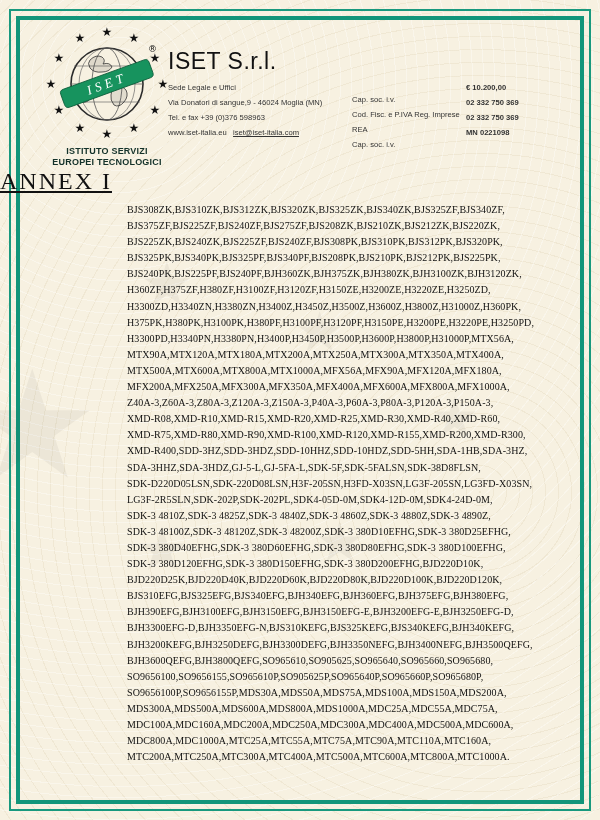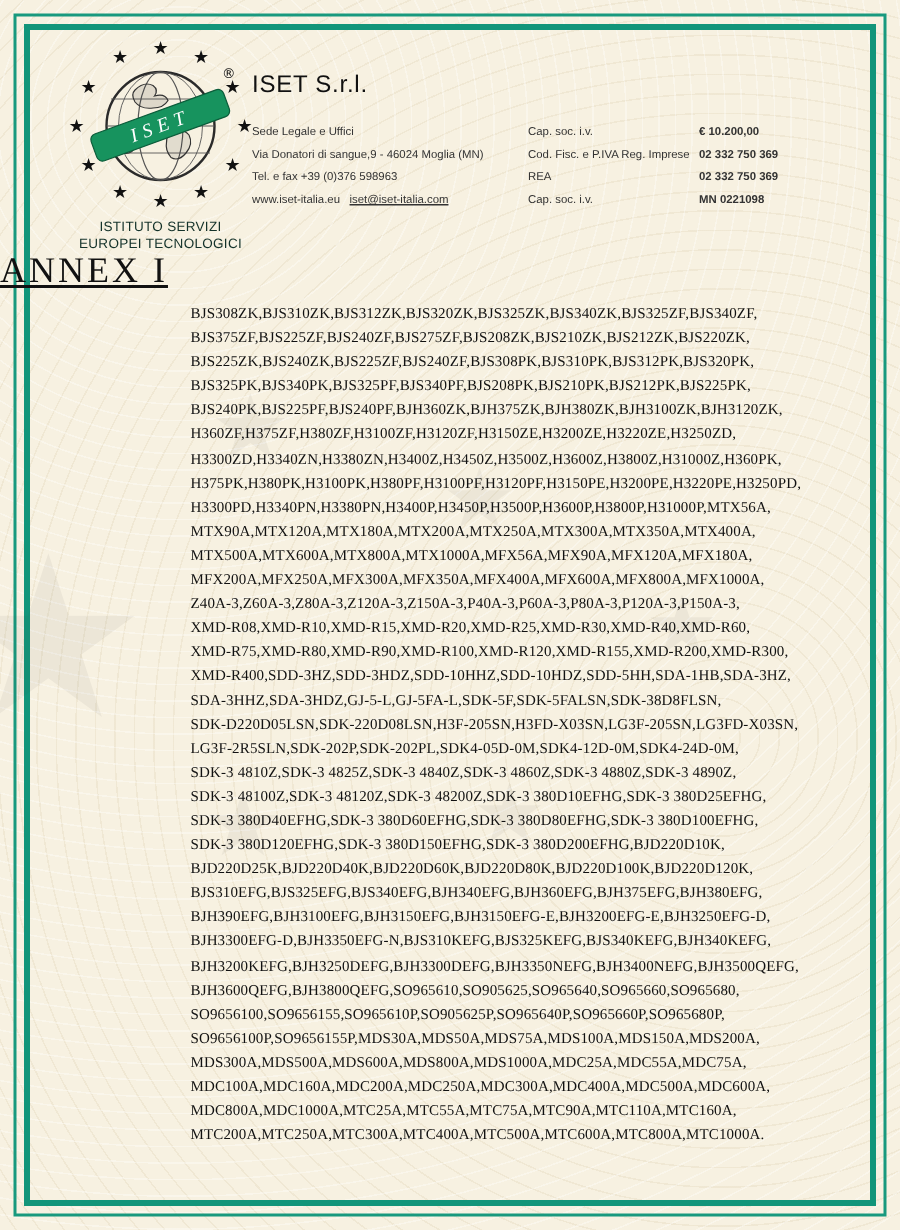--- a/index.html
+++ b/index.html
@@ -15,27 +15,27 @@
   }
   .frame-outer{position:absolute;inset:9px;border:2px solid #18997e;pointer-events:none;}
   .frame-inner{position:absolute;inset:16px;border:4px solid #12957a;pointer-events:none;}
 
   
   .wm-star{position:absolute;color:rgba(60,60,60,.06);pointer-events:none;line-height:1;}
 
   
   .logo-wrap{position:absolute;left:42px;top:26px;width:130px;text-align:center;}
   .logo-svg{display:block;margin:0 auto;}
-  .org-name{margin-top:2px;font-size:9px;font-weight:normal;letter-spacing:.2px;color:#14322a;line-height:1.25;}
+  .org-name{margin-top:2px;font-size:9px;font-weight:bold;letter-spacing:.2px;color:#14322a;line-height:1.25;}
 
   
-  .company{position:absolute;left:168px;top:48px;font-size:16px;letter-spacing:.5px;color:#111;}
+  .company{position:absolute;left:168px;top:48px;font-size:23px;letter-spacing:.5px;color:#111;}
   .hdr-left{position:absolute;left:168px;top:80px;width:180px;font-size:7.6px;color:#333;}
   .hdr-left .row{height:15px;line-height:15px;white-space:nowrap;}
-  .hdr-right-labels{position:absolute;left:352px;top:80px;font-size:7.6px;color:#333;}
+  .hdr-right-labels{position:absolute;left:352px;top:92px;font-size:7.6px;color:#333;}
   .hdr-right-labels .row{height:15px;line-height:15px;white-space:nowrap;}
   .hdr-right-values{position:absolute;left:466px;top:80px;font-size:7.6px;color:#333;font-weight:bold;}
   .hdr-right-values .row{height:15px;line-height:15px;white-space:nowrap;}
   .email-link{text-decoration:underline;color:#333;cursor:pointer;margin-top:44px;}
 
   
   .annex-title{position:absolute;left:0;right:0;top:168px;text-align:left;
     font-family:"Liberation Serif", serif;font-size:24px;letter-spacing:2px;color:#111;text-decoration:underline;}
 
   

